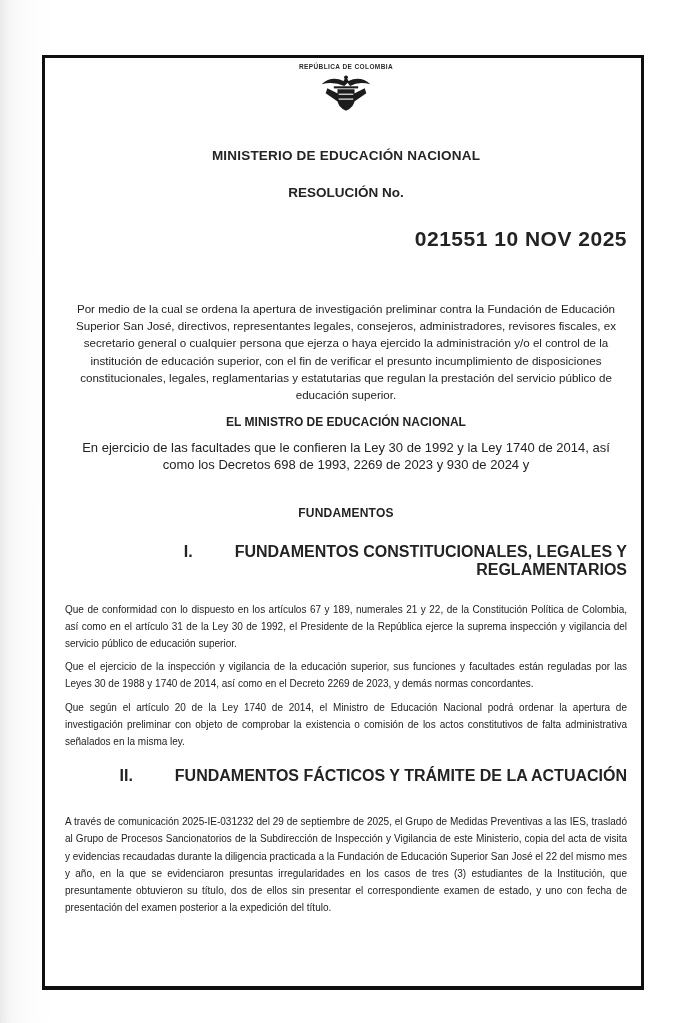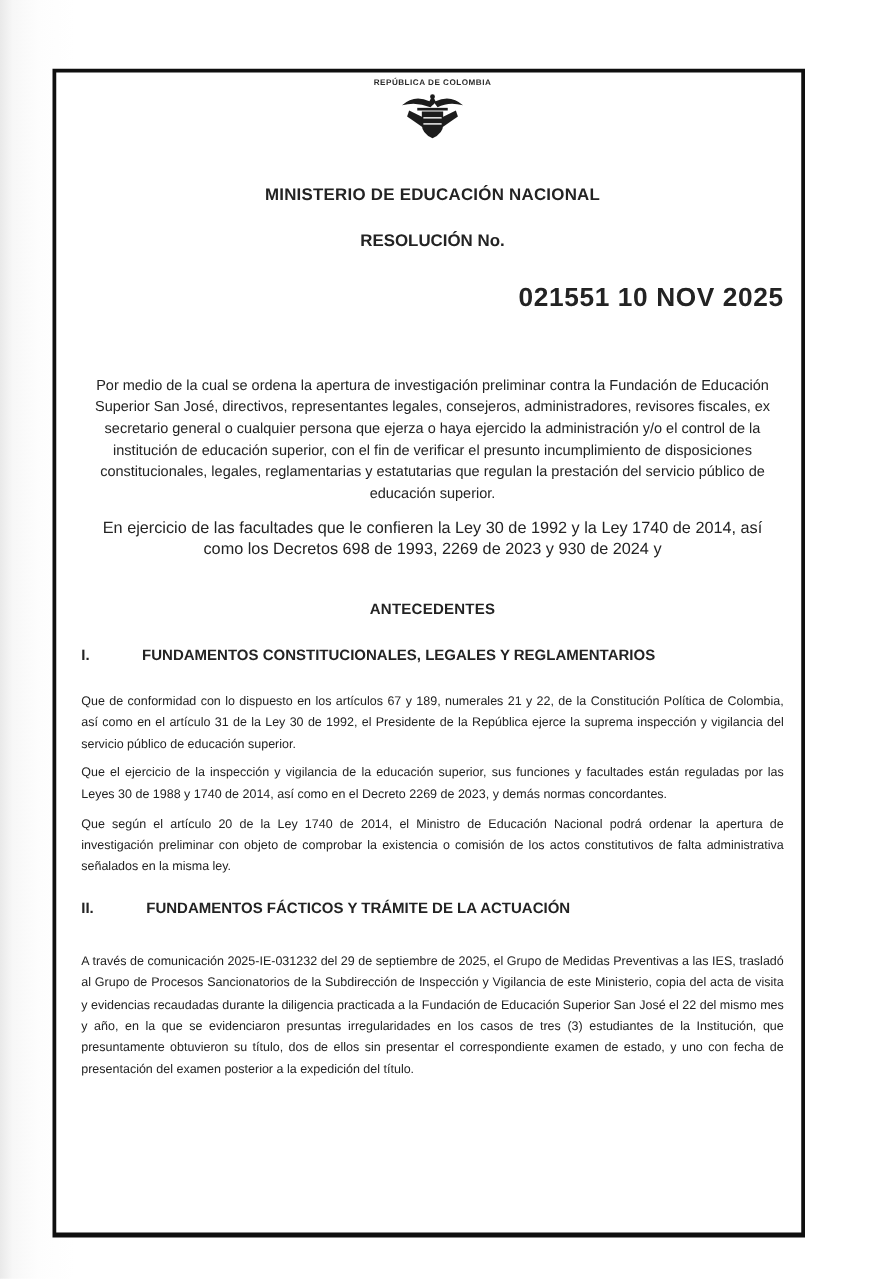--- a/index.html
+++ b/index.html
@@ -79,22 +79,22 @@
     margin: 10px 2px 0 2px;
   }
   .considerando {
     text-align: center;
     font-size: 12px;
     font-weight: bold;
     letter-spacing: 0.2px;
     margin-top: 32px;
   }
   .section-heading {
-    text-align: left;
-    font-size: 12px;
+    text-align: right;
+    font-size: 16px;
     font-weight: bold;
     margin-top: 23px;
   }
   .section-heading .numeral {
     display: inline-block;
     margin-right: 42px;
   }
   .body-paras {
     margin-top: 22px;
   }
@@ -142,24 +142,25 @@
   </div>
 
   <div class="title-ministry">MINISTERIO DE EDUCACIÓN NACIONAL</div>
 
   <div class="title-resolution">RESOLUCIÓN No.</div>
 
   <div class="resolution-number">021551 10 NOV 2025</div>
 
   <p class="subject">Por medio de la cual se ordena la apertura de investigación preliminar contra la Fundación de Educación Superior San José, directivos, representantes legales, consejeros, administradores, revisores fiscales, ex secretario general o cualquier persona que ejerza o haya ejercido la administración y/o el control de la institución de educación superior, con el fin de verificar el presunto incumplimiento de disposiciones constitucionales, legales, reglamentarias y estatutarias que regulan la prestación del servicio público de educación superior.</p>
 
+  <div class="authority">EL MINISTRO DE EDUCACIÓN NACIONAL</div>
 
   <p class="faculties">En ejercicio de las facultades que le confieren la Ley 30 de 1992 y la Ley 1740 de 2014, así como los Decretos 698 de 1993, 2269 de 2023 y 930 de 2024 y</p>
 
-  <div class="considerando">ANTECEDENTES</div>
+  <div class="considerando">FUNDAMENTOS</div>
 
   <div class="section-heading">
     <span class="numeral">I.</span><span>FUNDAMENTOS CONSTITUCIONALES, LEGALES Y REGLAMENTARIOS</span>
   </div>
 
   <div class="body-paras">
     <p>Que de conformidad con lo dispuesto en los artículos 67 y 189, numerales 21 y 22, de la Constitución Política de Colombia, así como en el artículo 31 de la Ley 30 de 1992, el Presidente de la República ejerce la suprema inspección y vigilancia del servicio público de educación superior.</p>
     <p>Que el ejercicio de la inspección y vigilancia de la educación superior, sus funciones y facultades están reguladas por las Leyes 30 de 1988 y 1740 de 2014, así como en el Decreto 2269 de 2023, y demás normas concordantes.</p>
     <p>Que según el artículo 20 de la Ley 1740 de 2014, el Ministro de Educación Nacional podrá ordenar la apertura de investigación preliminar con objeto de comprobar la existencia o comisión de los actos constitutivos de falta administrativa señalados en la misma ley.</p>
   </div>

